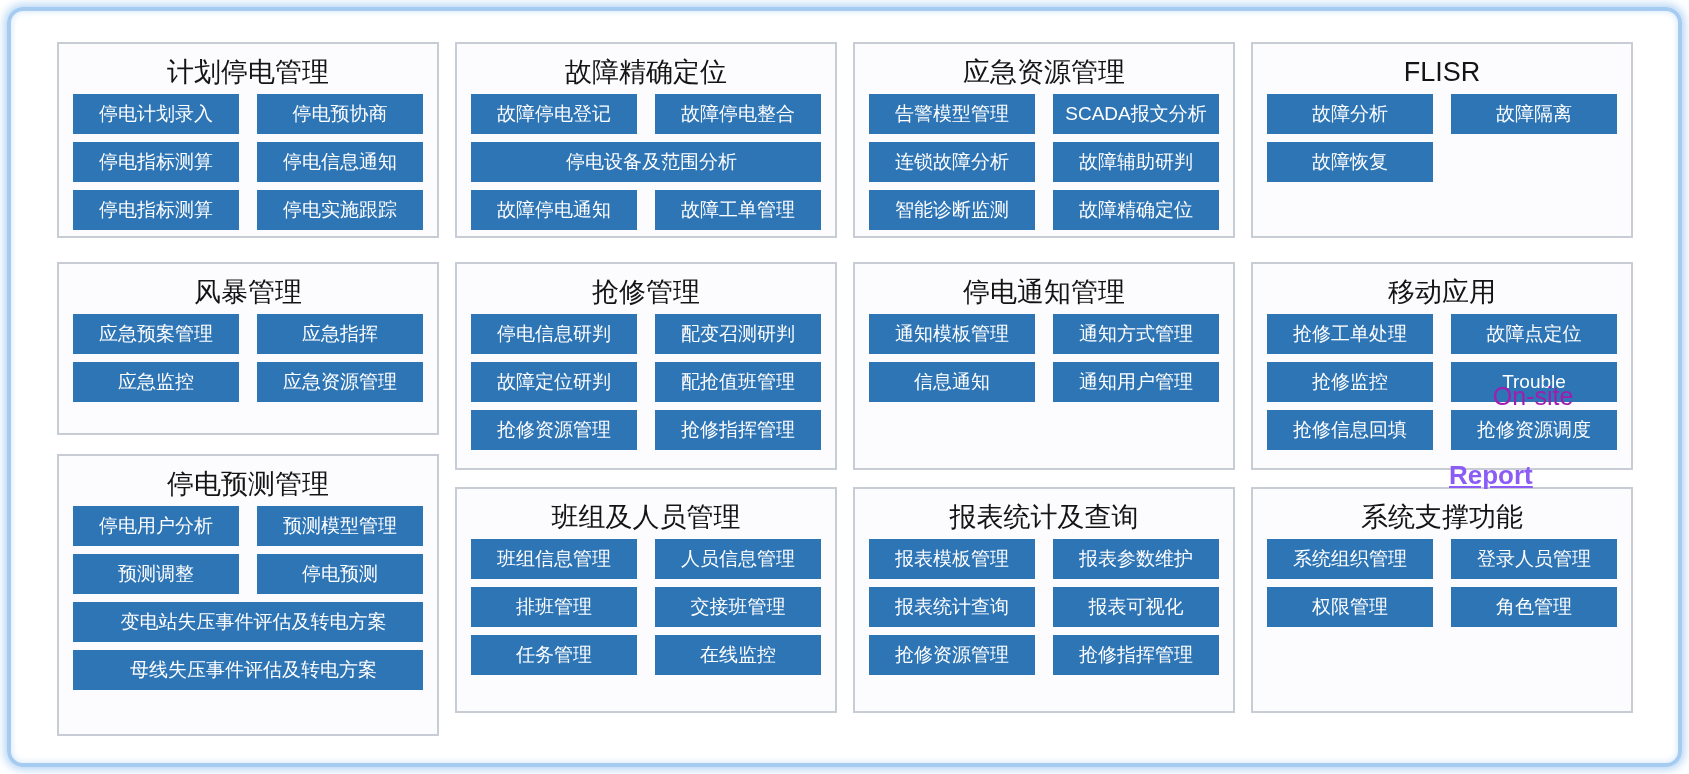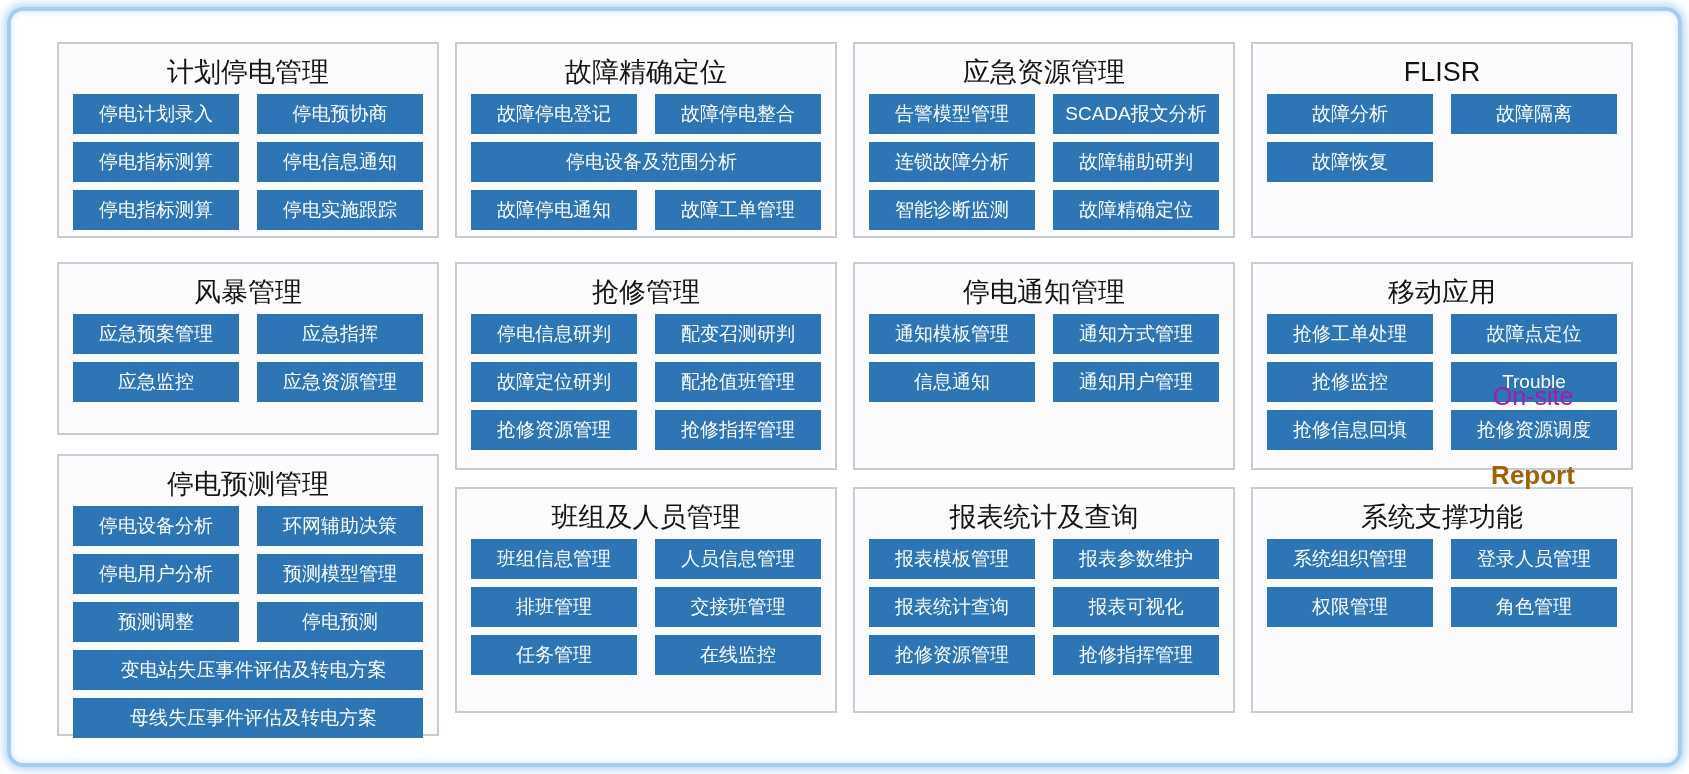--- a/index.html
+++ b/index.html
@@ -39,22 +39,22 @@
     text-align:center;font-size:19px;white-space:nowrap;overflow:hidden;
     cursor:pointer;
   }
   .btn.solo-left{flex:0 0 auto;width:calc(50% - 9px);margin-right:auto;}
   .btn.full{flex:1 1 100%;padding-left:11px;}
   .overlay-onsite{
     position:absolute;right:14px;width:168px;top:118px;text-align:center;
     font-size:25px;color:#a21caf;pointer-events:none;
   }
   .overlay-report{
-    position:absolute;right:14px;width:168px;top:196px;text-align:center;
-    font-size:26px;font-weight:700;color:#a16207;pointer-events:none;z-index:2;
+    position:absolute;right:14px;width:168px;top:196px;text-align:left;
+    font-size:26px;font-weight:700;color:#8b5cf6;pointer-events:none;z-index:2;text-decoration:underline;
   }
 </style>
 </head>
 <body>
 
 <div class="frame"></div>
 
 <div class="grid">
 
   <div class="col">
@@ -87,24 +87,20 @@
           <div class="btn">应急监控</div>
           <div class="btn">应急资源管理</div>
         </div>
       </div>
     </section>
 
     <section class="panel r3 tall">
       <h2 class="panel-title">停电预测管理</h2>
       <div class="rows">
         <div class="row">
-          <div class="btn">停电设备分析</div>
-          <div class="btn">环网辅助决策</div>
-        </div>
-        <div class="row">
           <div class="btn">停电用户分析</div>
           <div class="btn">预测模型管理</div>
         </div>
         <div class="row">
           <div class="btn">预测调整</div>
           <div class="btn">停电预测</div>
         </div>
         <div class="row">
           <div class="btn full">变电站失压事件评估及转电方案</div>
         </div>

